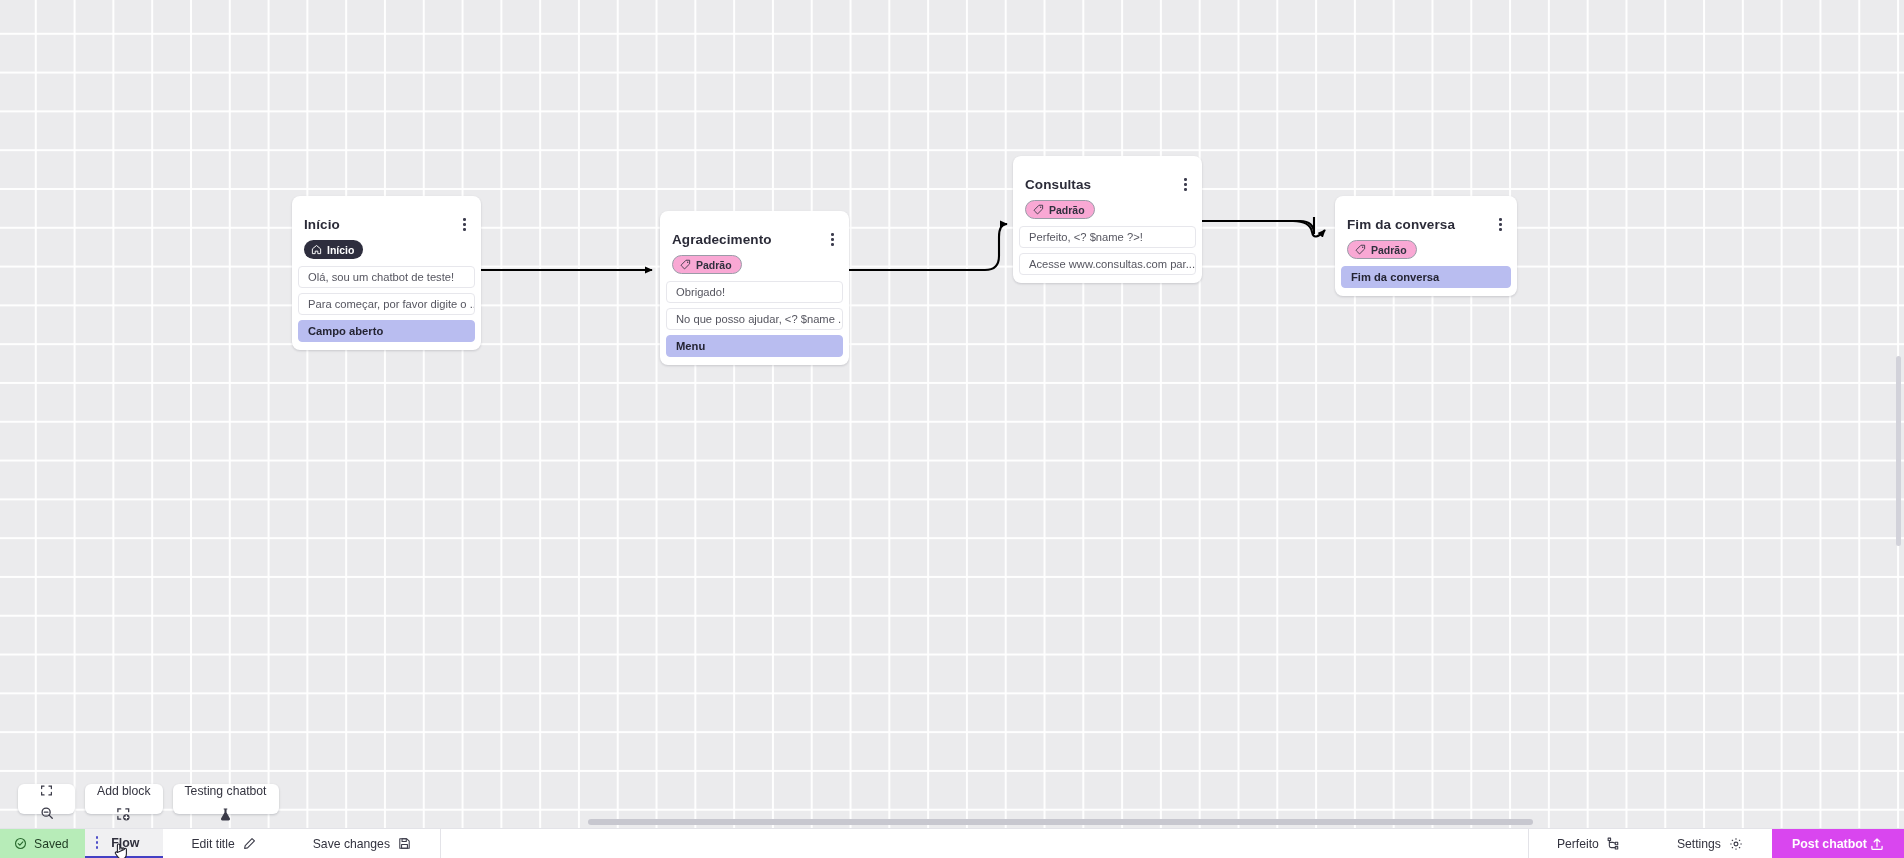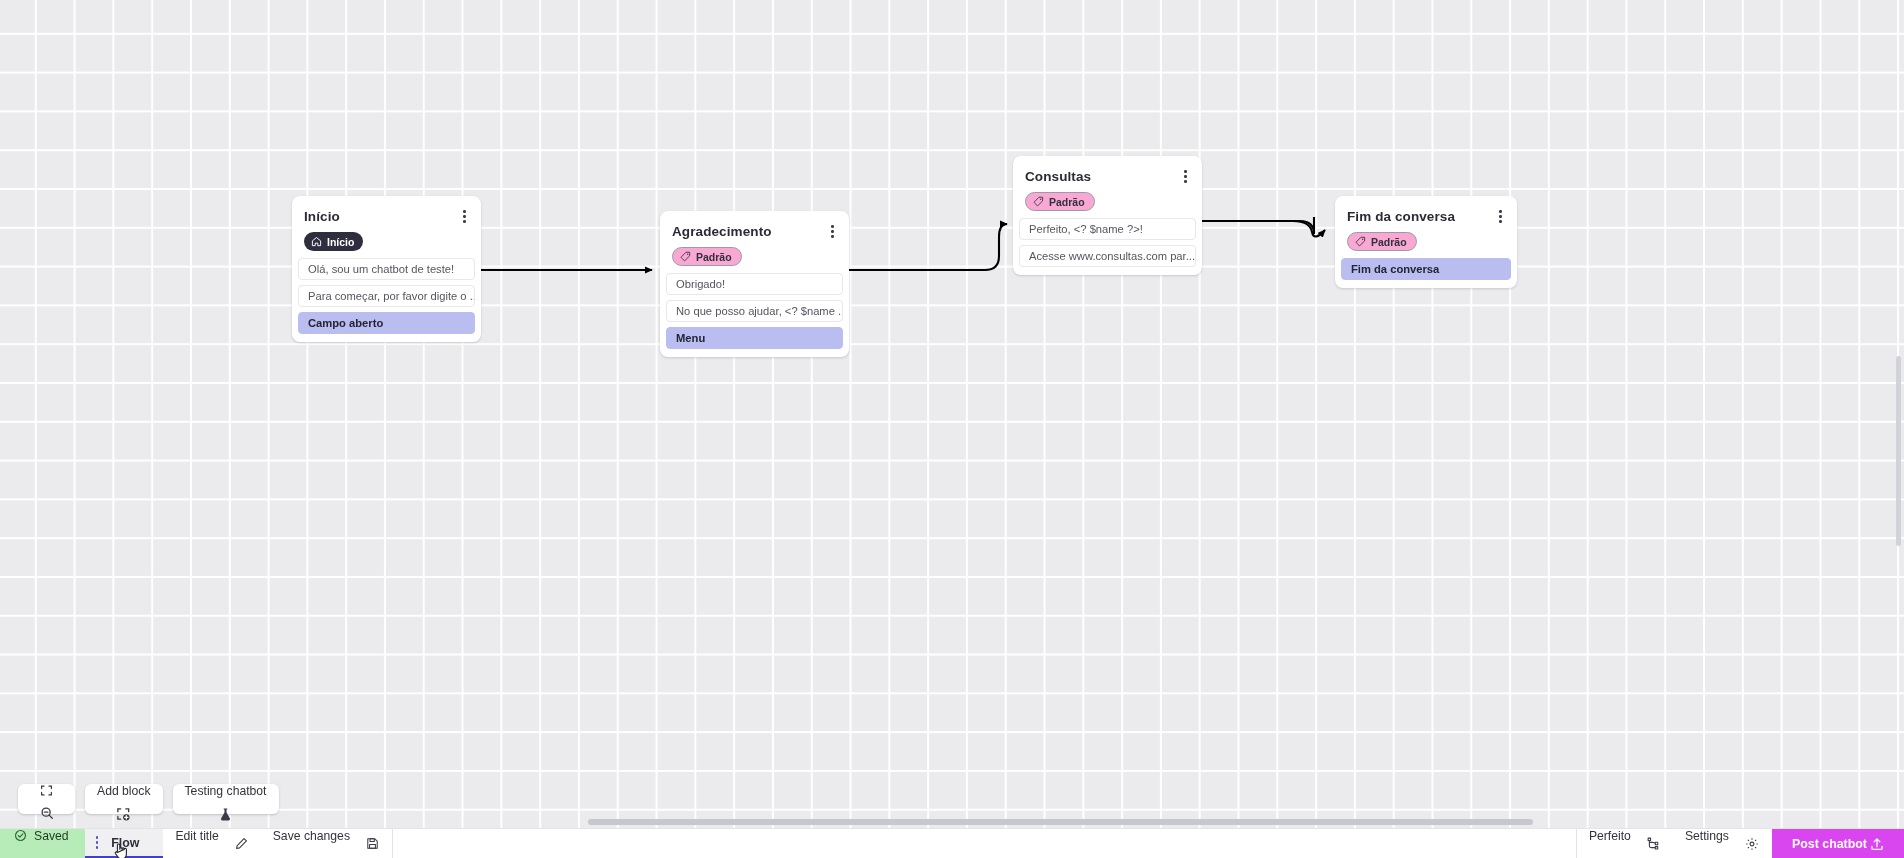--- a/index.html
+++ b/index.html
@@ -34,21 +34,21 @@
     height: 858px;
     pointer-events: none;
   }
 
   
   .node {
     position: absolute;
     background: #ffffff;
     border-radius: 8px;
     box-shadow: 0 1px 3px rgba(16,24,40,0.10), 0 1px 2px rgba(16,24,40,0.06);
-    padding: 0 0 8px 0;
+    padding: 8px 0 8px 0;
     user-select: none;
   }
   .node-head {
     display: flex;
     align-items: flex-start;
     justify-content: space-between;
     padding: 12px 12px 0 12px;
   }
   .node-title {
     font-size: 13.5px;
@@ -156,21 +156,21 @@
     border-top: 1px solid #e3e3e8;
     display: flex;
     align-items: stretch;
     justify-content: space-between;
     z-index: 30;
   }
   .bb-left, .bb-right { display: flex; align-items: stretch; }
 
   .saved-chip {
     display: flex;
-    align-items: flex-start;
+    align-items: center;
     gap: 7px;
     background: #b7ecb8;
     padding: 0 16px 0 14px;
     font-size: 12.2px;
     color: #1f3a22;
     white-space: nowrap;
   }
   .flow-tab {
     display: flex;
     align-items: center;
@@ -179,22 +179,23 @@
     padding: 0 24px 0 8px;
     border-bottom: 2px solid #4340c4;
     position: relative;
     cursor: pointer;
   }
   .flow-tab .kebab span { background: #4f4fc8; width:2.6px; height:2.6px; }
   .flow-tab .lbl { font-size: 12.4px; font-weight: 700; color: #2f2f3c; }
 
   .bb-item {
     display: flex;
-    gap: 16px;
-    padding: 0 12px;
+    align-items: center;
+    gap: 8px;
+    padding: 0 28px;
     font-size: 12.2px;
     color: #33333f;
     white-space: nowrap;
     cursor: pointer;
     border-right: 1px solid transparent;
   }
   .bb-sep { width: 1px; background: #e3e3e8; }
 
   .post-btn {
     display: flex;

